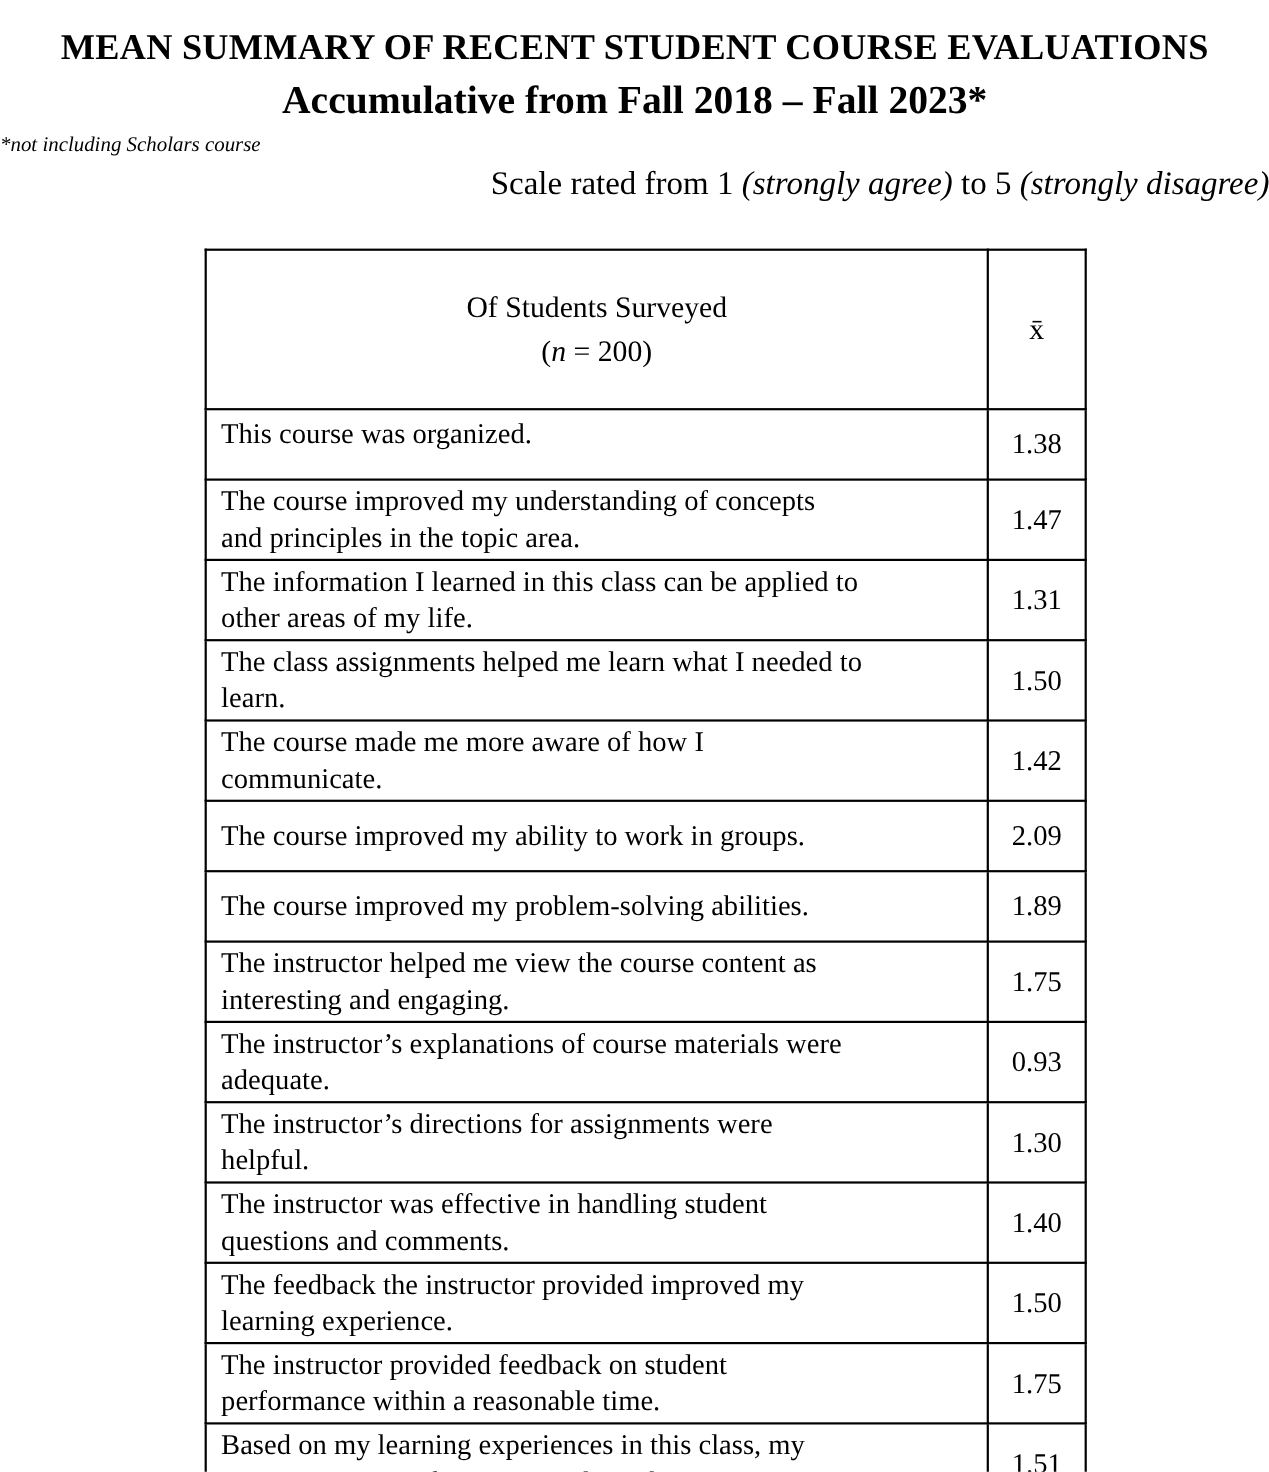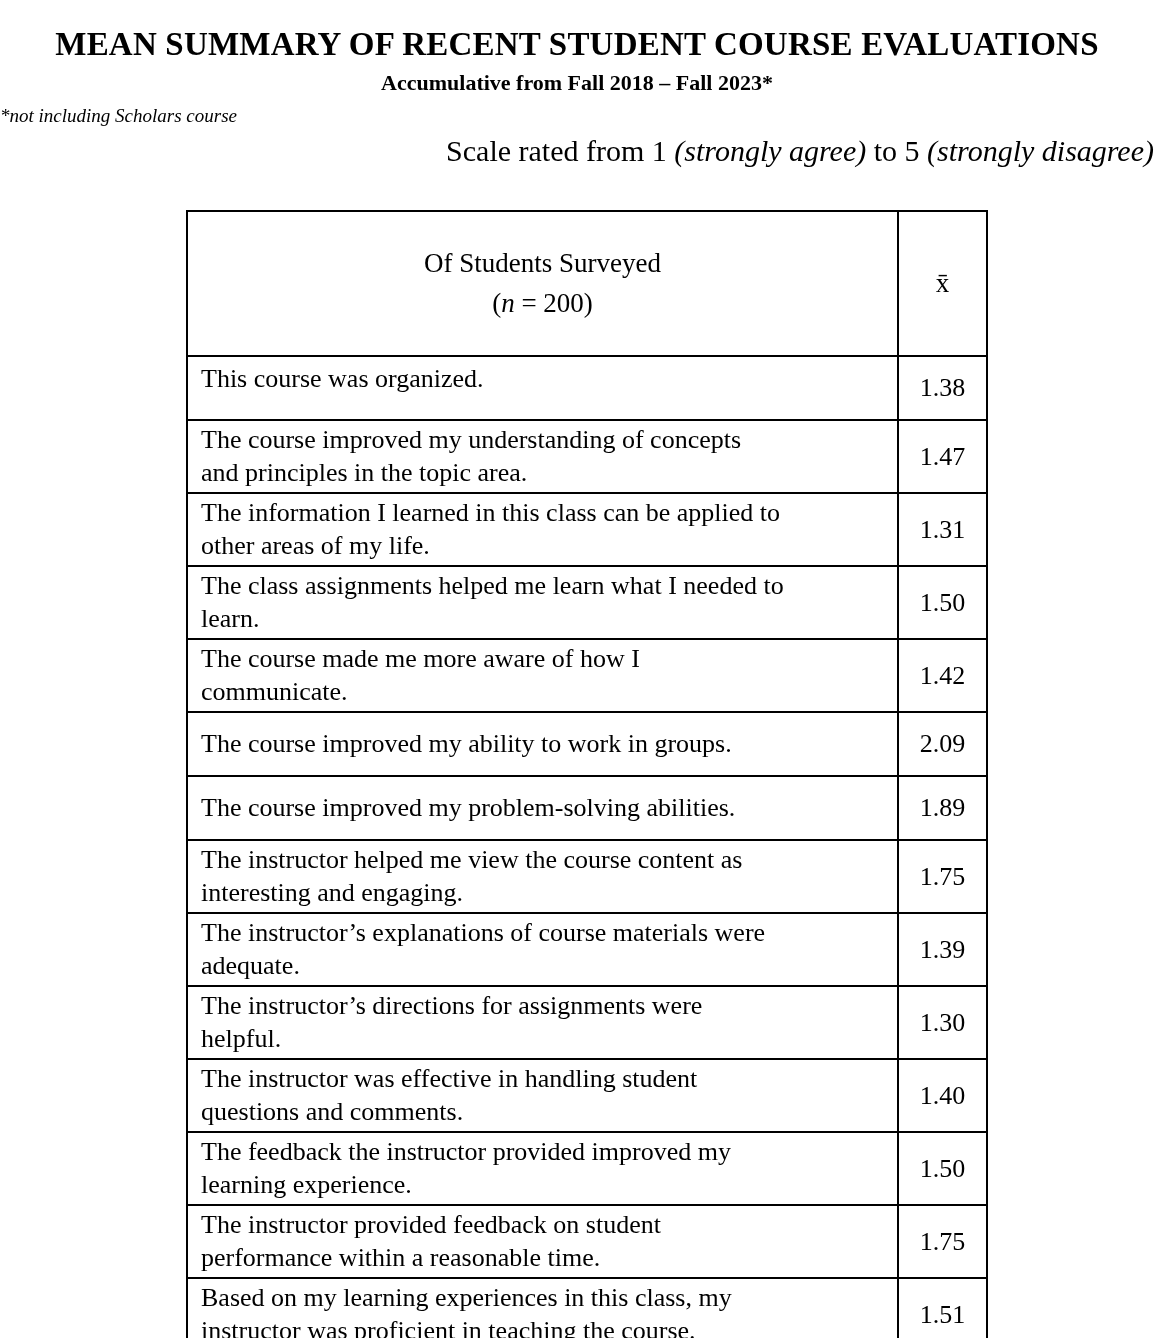--- a/index.html
+++ b/index.html
@@ -15,21 +15,21 @@
     overflow: hidden;
   }
   .doc-title {
     font-size: 33px;
     font-weight: bold;
     text-align: center;
     margin: 26px 8px 0 8px;
     letter-spacing: 0.2px;
   }
   .doc-subtitle {
-    font-size: 22px;
+    font-size: 36px;
     font-weight: bold;
     text-align: center;
     margin: 7px 0 2px 0;
   }
   .doc-footnote {
     font-size: 19px;
     font-style: italic;
     text-align: left;
     margin: 9px 16px 0 0;
   }
@@ -139,21 +139,21 @@
         <td class="mean">1.89</td>
       </tr>
         <tr>
         <td class="statement">The instructor helped me view the course content as
 interesting and engaging.</td>
         <td class="mean">1.75</td>
       </tr>
         <tr>
         <td class="statement">The instructor’s explanations of course materials were
 adequate.</td>
-        <td class="mean">1.39</td>
+        <td class="mean">0.93</td>
       </tr>
         <tr>
         <td class="statement">The instructor’s directions for assignments were
 helpful.</td>
         <td class="mean">1.30</td>
       </tr>
         <tr>
         <td class="statement">The instructor was effective in handling student
 questions and comments.</td>
         <td class="mean">1.40</td>

